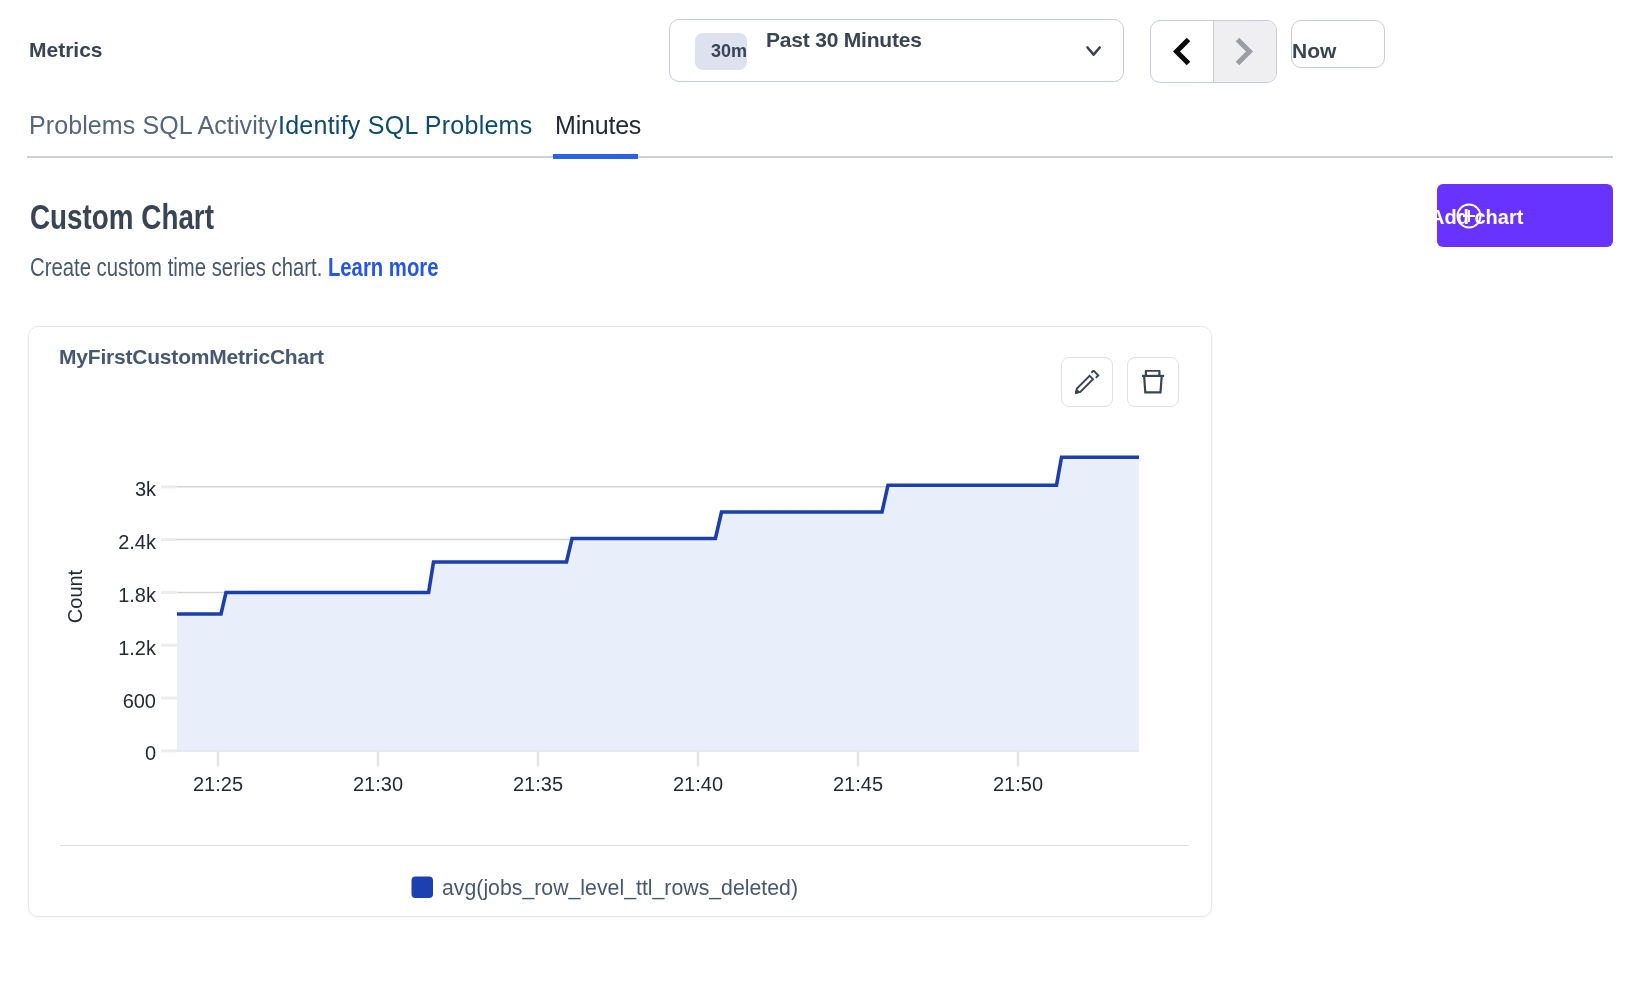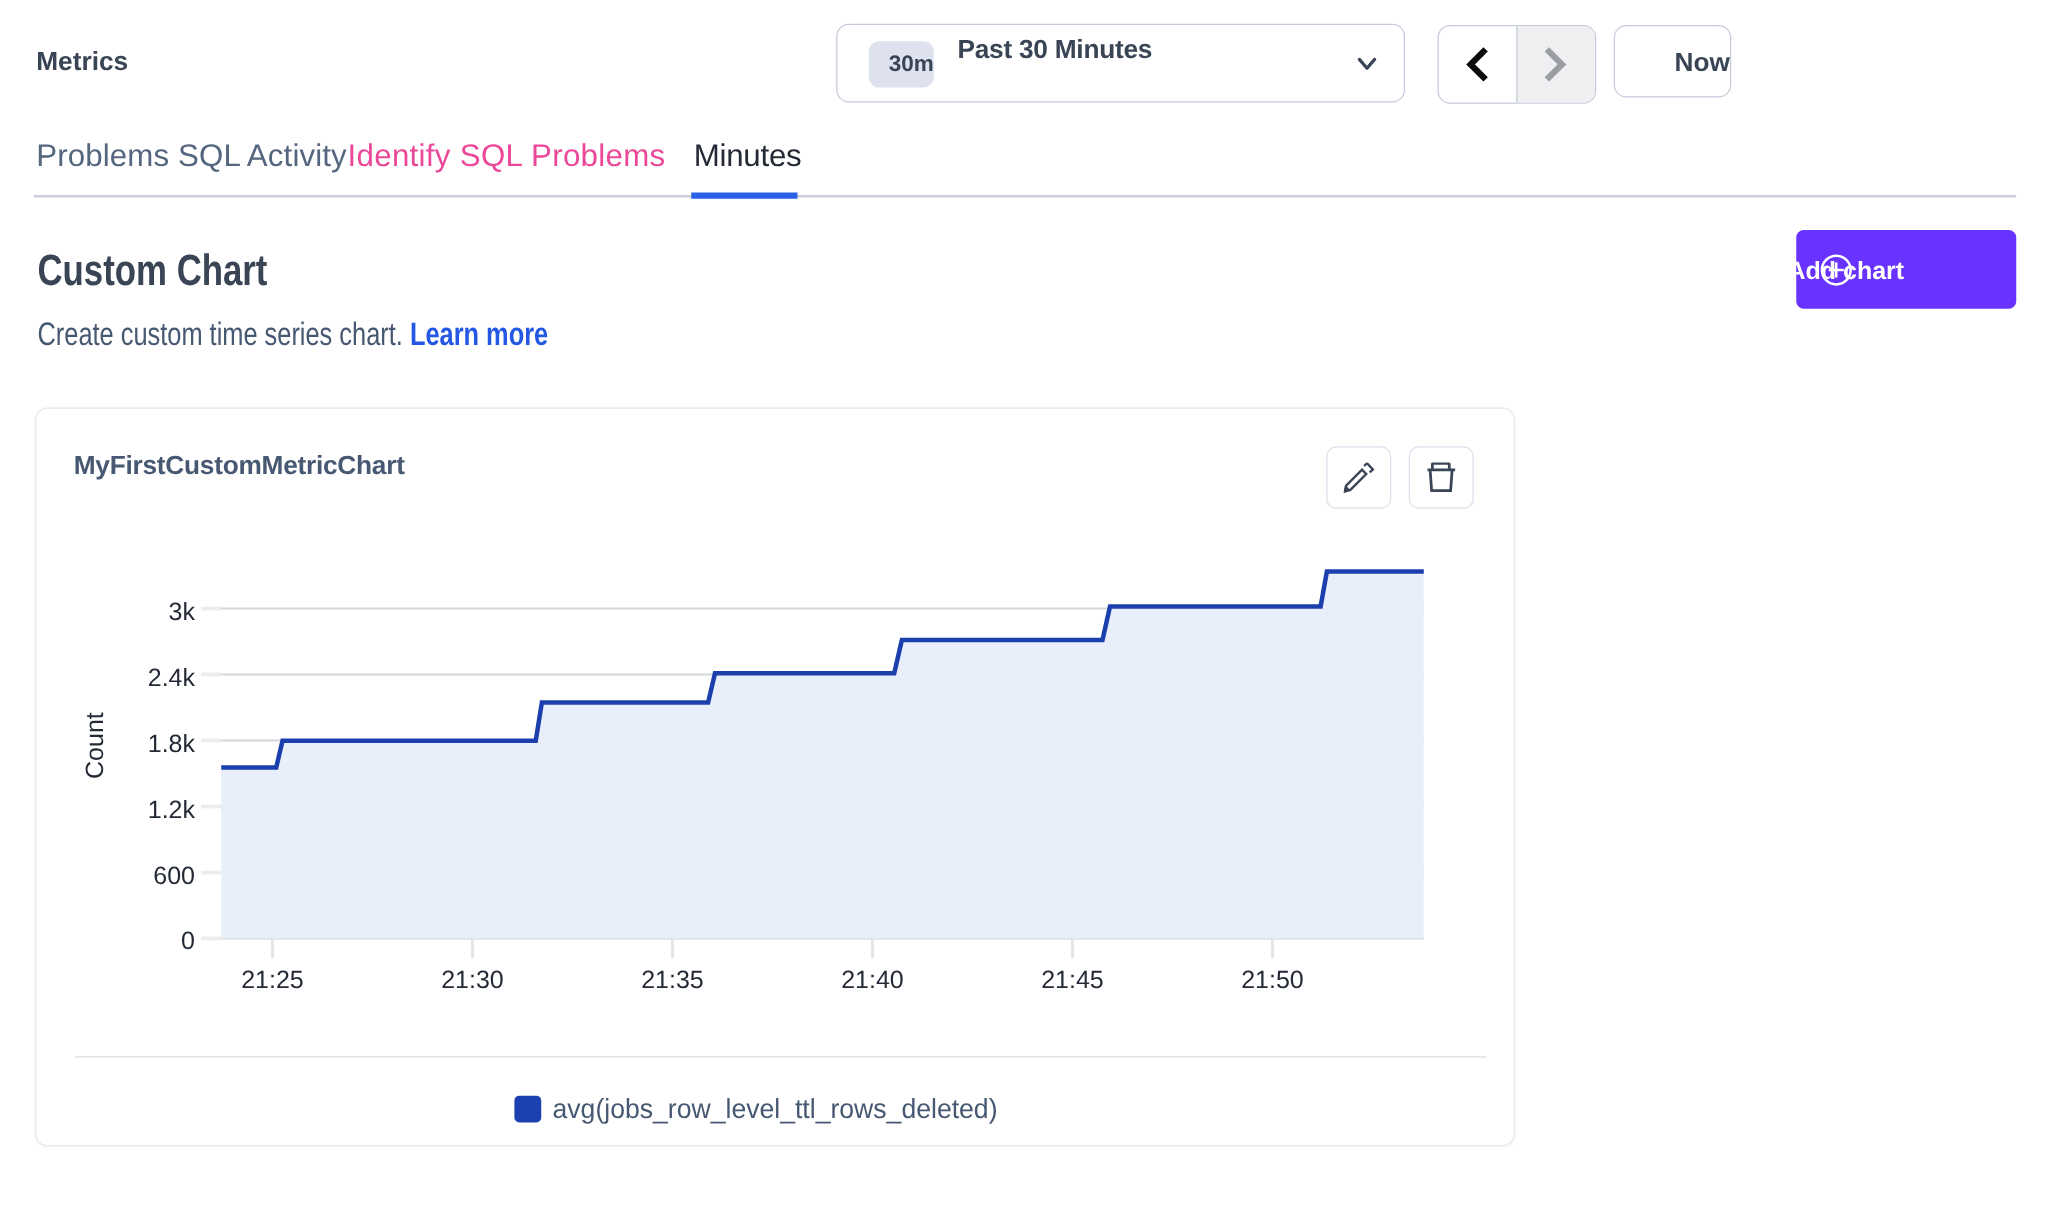--- a/index.html
+++ b/index.html
@@ -7,21 +7,21 @@
   .abs{position:absolute;}
   .hdr{color:#394455;font-weight:bold;}
 </style>
 </head>
 <body>
 <div class="abs" style="left:0;top:0;width:1650px;height:982px;">
 
   <div class="abs hdr" style="left:29px;top:39px;font-size:21px;line-height:1;letter-spacing:0px;">Metrics</div>
 
   <div class="abs" style="left:29px;top:113px;font-size:25px;line-height:1;color:#55667f;letter-spacing:0.1px;">Problems SQL Activity</div>
-  <div class="abs" style="left:278px;top:113px;font-size:25px;line-height:1;color:#ec4899;letter-spacing:0.25px;text-align:center;">Identify SQL Problems</div>
+  <div class="abs" style="left:278px;top:113px;font-size:25px;line-height:1;color:#0c4a6e;letter-spacing:0.25px;text-align:center;">Identify SQL Problems</div>
   <div class="abs" style="left:555px;top:113px;font-size:25px;line-height:1;color:#242a35;letter-spacing:-0.2px;">Minutes</div>
 
   <div class="abs" style="left:27px;top:156px;width:1586px;height:2px;background:#ccd0dc;"></div>
   <div class="abs" style="left:553px;top:154px;width:85px;height:5px;background:#2a62e6;"></div>
 
   <div class="abs" style="left:669px;top:19px;width:455px;height:63px;border:1.5px solid #c5ccdc;border-radius:10px;box-sizing:border-box;background:#fff;"></div>
   <div class="abs" style="left:695px;top:33px;width:52px;height:37px;background:#dde2ee;border-radius:8px;"></div>
   <div class="abs" style="left:695px;top:33px;width:52px;height:37px;line-height:37px;text-align:right;font-size:18px;font-weight:bold;color:#394455;">30m</div>
   <div class="abs" style="left:766px;top:29px;font-size:21px;line-height:1;font-weight:bold;color:#394455;letter-spacing:-0.2px;">Past 30 Minutes</div>
   <svg class="abs" style="left:1085px;top:44px;" width="17" height="14" viewBox="0 0 17 14">
@@ -31,35 +31,35 @@
   <div class="abs" style="left:1150px;top:20px;width:127px;height:63px;border:1.5px solid #c5ccdc;border-radius:10px;box-sizing:border-box;background:#fff;overflow:hidden;">
     <div class="abs" style="left:62px;top:0;width:65px;height:63px;background:#efeff1;border-left:1px solid #c5ccdc;"></div>
   </div>
   <svg class="abs" style="left:1172px;top:37px;" width="20" height="29" viewBox="0 0 20 29">
     <polyline points="16.5,2.5 4.5,14.5 16.5,26.5" fill="none" stroke="#0b0b0c" stroke-width="5" stroke-linecap="butt" stroke-linejoin="miter"></polyline>
   </svg>
   <svg class="abs" style="left:1234px;top:37px;" width="20" height="29" viewBox="0 0 20 29">
     <polyline points="3.5,2.5 15.5,14.5 3.5,26.5" fill="none" stroke="#9a9da3" stroke-width="5" stroke-linecap="butt" stroke-linejoin="miter"></polyline>
   </svg>
 
-  <div class="abs" style="left:1291px;top:20px;width:94px;height:58px;border:1.5px solid #c5ccdc;border-radius:10px;box-sizing:border-box;background:#fff;text-align:right;line-height:59px;font-size:21px;font-weight:bold;color:#394455;">Now</div>
+  <div class="abs" style="left:1291px;top:20px;width:94px;height:48px;border:1.5px solid #c5ccdc;border-radius:10px;box-sizing:border-box;background:#fff;text-align:left;line-height:59px;font-size:21px;font-weight:bold;color:#394455;">Now</div>
 
   <div class="abs hdr" style="left:30px;top:198.5px;font-size:35px;line-height:1;transform:scaleX(0.795);transform-origin:left top;">Custom Chart</div>
   <div class="abs" style="left:30px;top:254px;font-size:26px;line-height:1;color:#475872;transform:scaleX(0.781);transform-origin:left top;">Create custom time series chart. <span style="color:#2458e4;font-weight:bold;">Learn more</span></div>
 
   <div class="abs" style="left:1437px;top:184px;width:176px;height:63px;background:#6933ff;border-radius:6px;"></div>
   <svg class="abs" style="left:1456px;top:203px;" width="26" height="26" viewBox="0 0 26 26">
     <circle cx="13" cy="13" r="11.5" fill="none" stroke="#ffffff" stroke-width="2"></circle>
     <line x1="7" y1="13" x2="19" y2="13" stroke="#ffffff" stroke-width="2"></line>
     <line x1="13" y1="7" x2="13" y2="19" stroke="#ffffff" stroke-width="2"></line>
   </svg>
   <div class="abs" style="left:1430px;top:207px;font-size:20px;line-height:1;font-weight:bold;color:#ffffff;letter-spacing:0px;">Add chart</div>
 
   <div class="abs" style="left:28px;top:326px;width:1184px;height:591px;border:1px solid #e6e8ee;border-radius:10px;box-sizing:border-box;background:#fff;box-shadow:0 1px 3px rgba(60,70,90,0.05);"></div>
-  <div class="abs" style="left:59px;top:362px;font-size:21px;line-height:1;font-weight:bold;color:#475872;letter-spacing:-0.2px;">MyFirstCustomMetricChart</div>
+  <div class="abs" style="left:59px;top:346px;font-size:21px;line-height:1;font-weight:bold;color:#475872;letter-spacing:-0.2px;">MyFirstCustomMetricChart</div>
 
   <div class="abs" style="left:1061px;top:357px;width:52px;height:50px;border:1px solid #dbe0ea;border-radius:8px;box-sizing:border-box;background:#fff;"></div>
   <svg class="abs" style="left:1075px;top:370px;" width="26" height="25" viewBox="0 0 26 25">
     <path d="M0.6,23.2 L1.9,18.5 L14.6,5.8 L18.0,9.2 L5.3,21.9 Z" fill="none" stroke="#394455" stroke-width="1.9" stroke-linejoin="miter"></path>
     <path d="M0.6,23.2 L2.3,19.7 L4.2,21.6 Z" fill="#394455" stroke="#394455" stroke-width="1"></path>
     <path d="M16.3,2.8 L18.6,0.6 L23.3,5.5 L20.8,7.9" fill="none" stroke="#394455" stroke-width="1.9" stroke-linejoin="miter"></path>
   </svg>
   <div class="abs" style="left:1127px;top:357px;width:52px;height:50px;border:1px solid #dbe0ea;border-radius:8px;box-sizing:border-box;background:#fff;"></div>
   <svg class="abs" style="left:1141px;top:370px;" width="25" height="24" viewBox="0 0 25 24">
     <path d="M4.9,5.6 L4.9,1.2 Q4.9,0.7 5.4,0.7 L17.9,0.7 Q18.4,0.7 18.4,1.2 L18.4,5.6" fill="none" stroke="#394455" stroke-width="2.2"></path>

